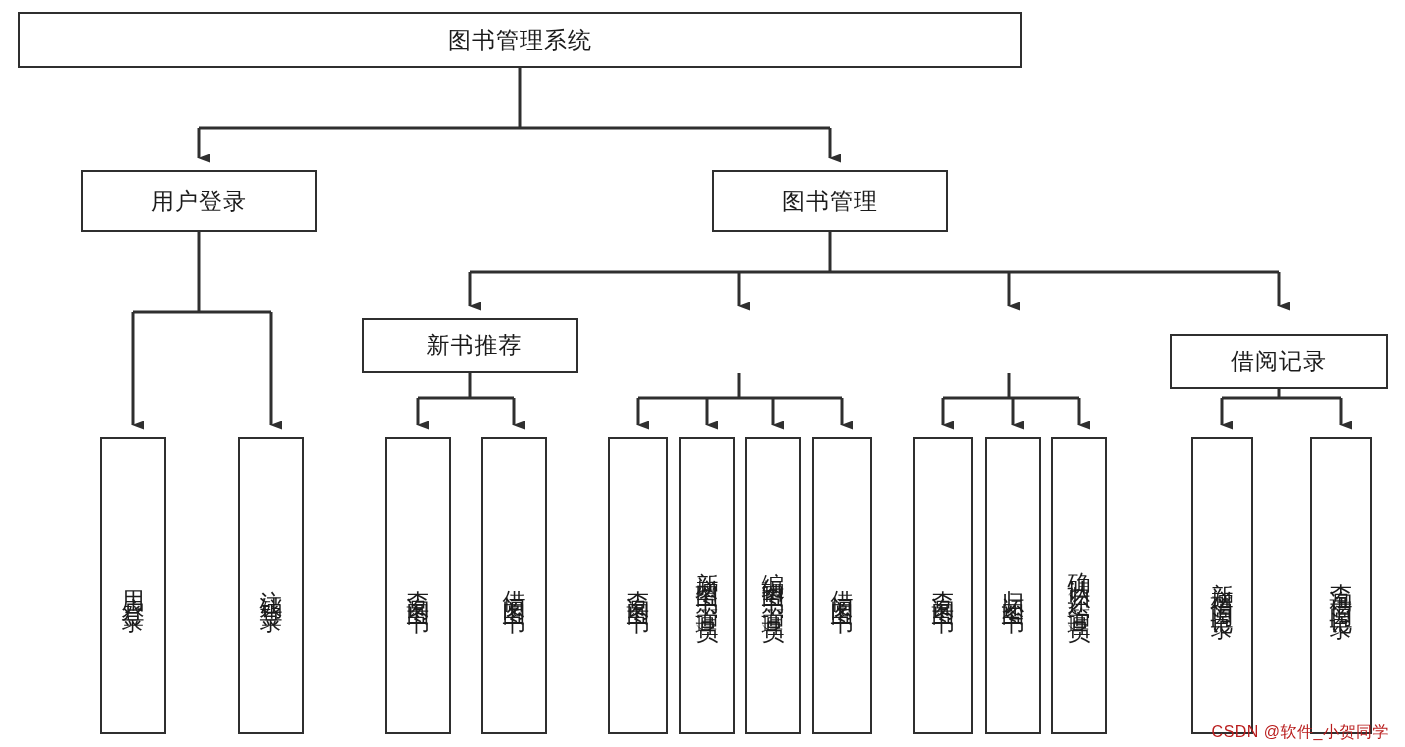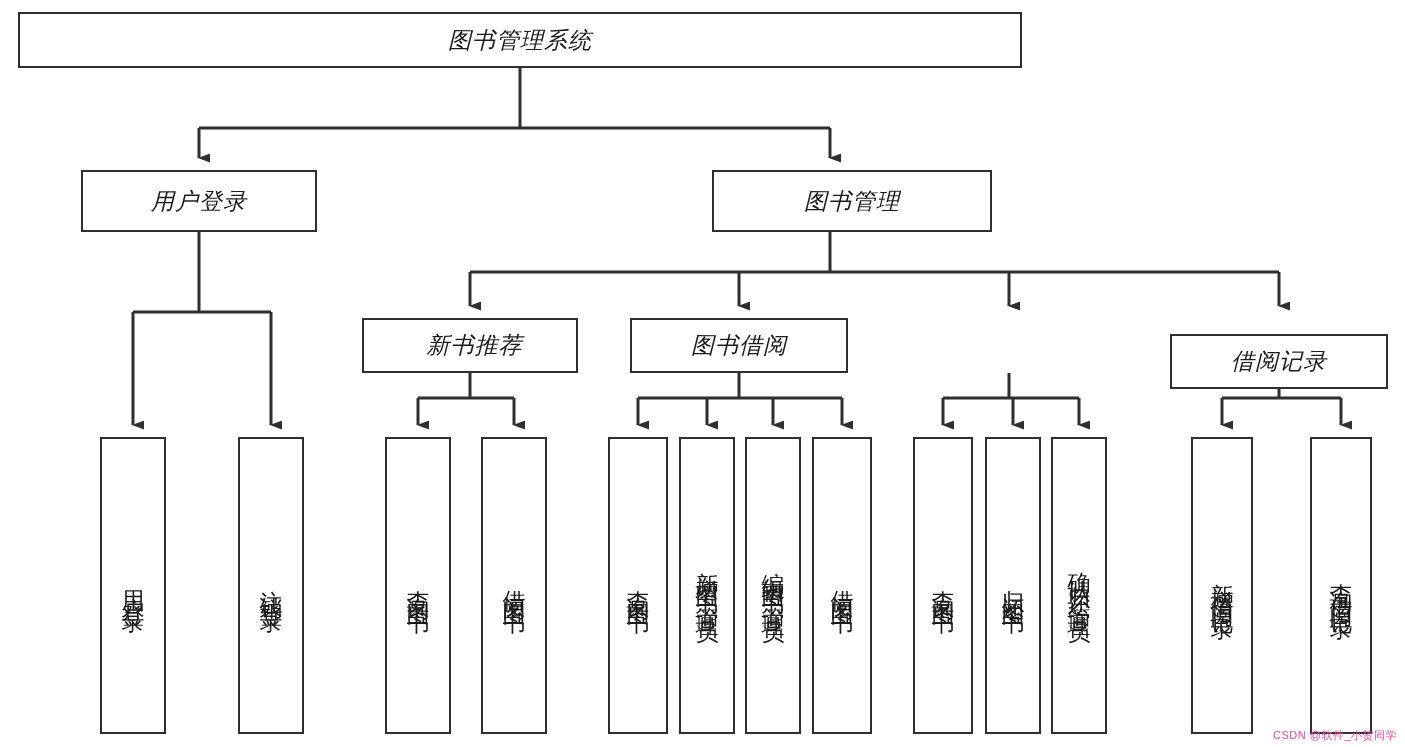--- a/index.html
+++ b/index.html
@@ -45,28 +45,27 @@
   .node.vert .vlabel {
     writing-mode: vertical-rl;
     text-orientation: upright;
     letter-spacing: 7px;
     line-height: 1;
     white-space: nowrap;
     text-align: center;
   }
   .node .hlabel {
     white-space: nowrap;
-    font-style: italic;
   }
   #watermark {
     position: absolute;
-    right: 8px;
+    right: 16px;
     bottom: 4px;
-    font-size: 11px;
-    color: #ec4899;
+    font-size: 16px;
+    color: #b91c1c;
     white-space: nowrap;
     letter-spacing: 0.5px;
   }
 </style>
 </head>
 <body>
 
 <div id="diagram">
 
   <svg id="connectors" width="1405" height="747" viewBox="0 0 1405 747">
@@ -134,29 +133,26 @@
     </g>
   </svg>
 
   <div class="node horiz" style="left: 18px; top: 12px; width: 1004px; height: 56px;">
     <span class="hlabel">图书管理系统</span>
   </div>
 
   <div class="node horiz" style="left: 81px; top: 170px; width: 236px; height: 62px;">
     <span class="hlabel">用户登录</span>
   </div>
-  <div class="node horiz" style="left: 712px; top: 170px; width: 280px; height: 62px;">
+  <div class="node horiz" style="left: 712px; top: 170px; width: 236px; height: 62px;">
     <span class="hlabel">图书管理</span>
   </div>
 
   <div class="node horiz" style="left: 362px; top: 318px; width: 216px; height: 55px; padding-left: 9px;">
     <span class="hlabel">新书推荐</span>
-  </div>
-  <div class="node horiz" style="left: 630px; top: 318px; width: 218px; height: 55px;">
-    <span class="hlabel">图书借阅</span>
   </div>
   <div class="node horiz" style="left: 1170px; top: 334px; width: 218px; height: 55px;">
     <span class="hlabel">借阅记录</span>
   </div>
 
   <div class="node vert" style="left: 100px; top: 437px; width: 66px; height: 297px;">
     <span class="vlabel">用户登录</span>
   </div>
   <div class="node vert" style="left: 238px; top: 437px; width: 66px; height: 297px;">
     <span class="vlabel">注销登录</span>

